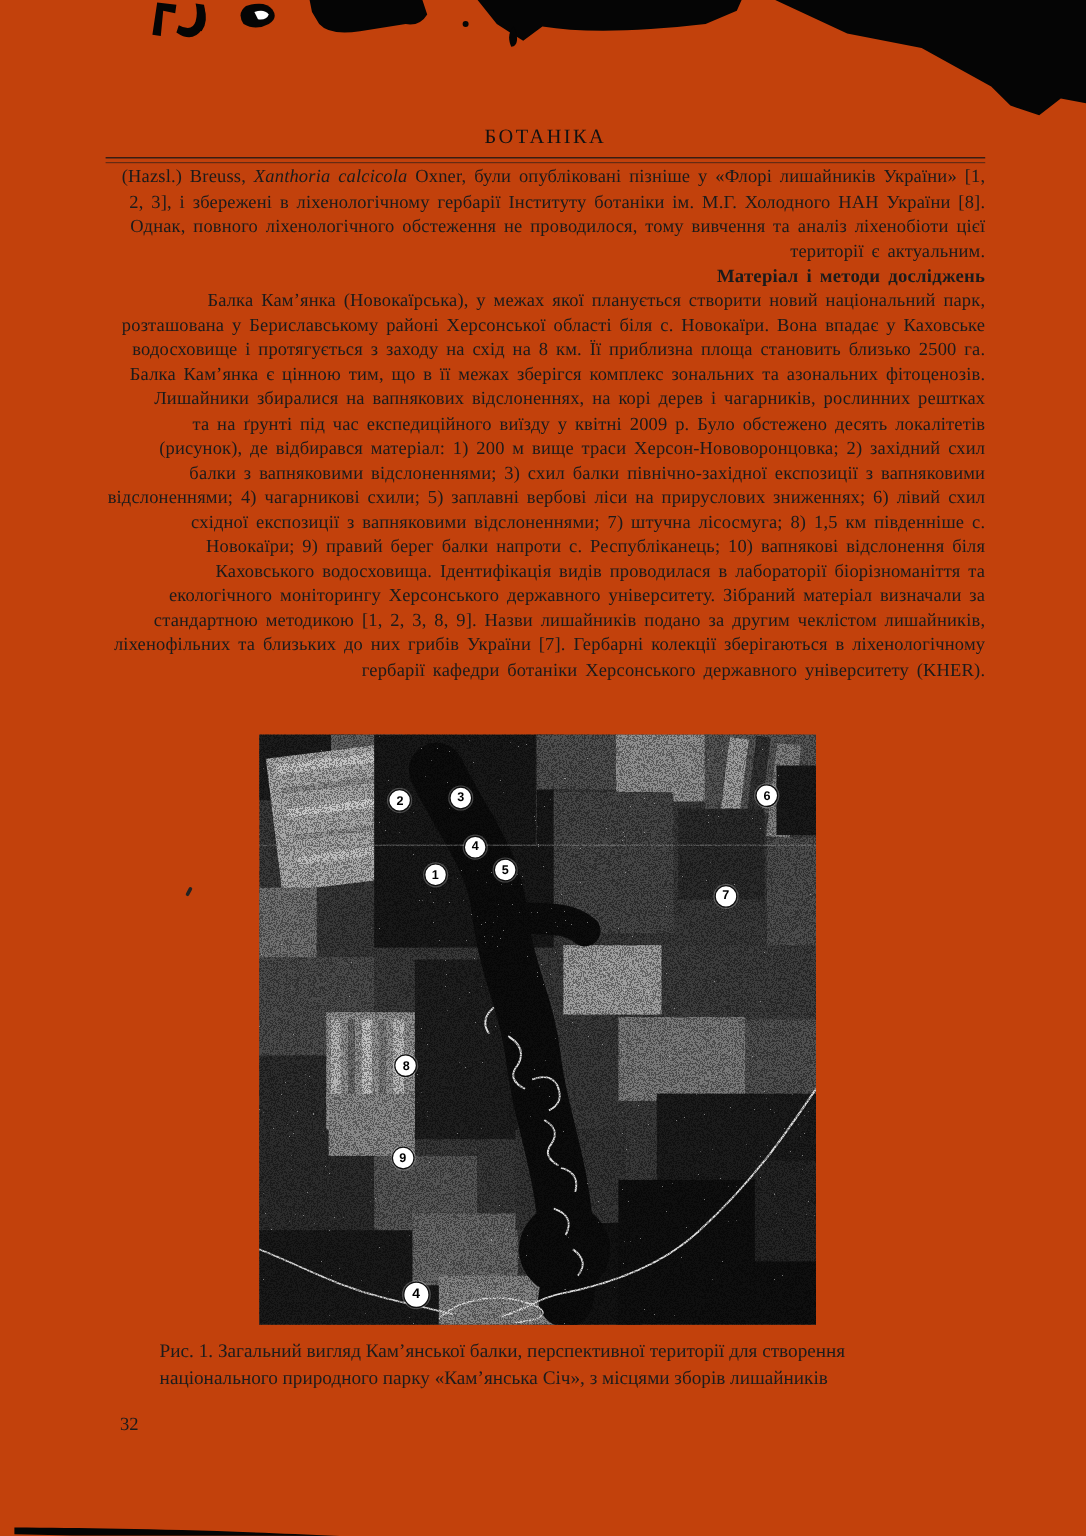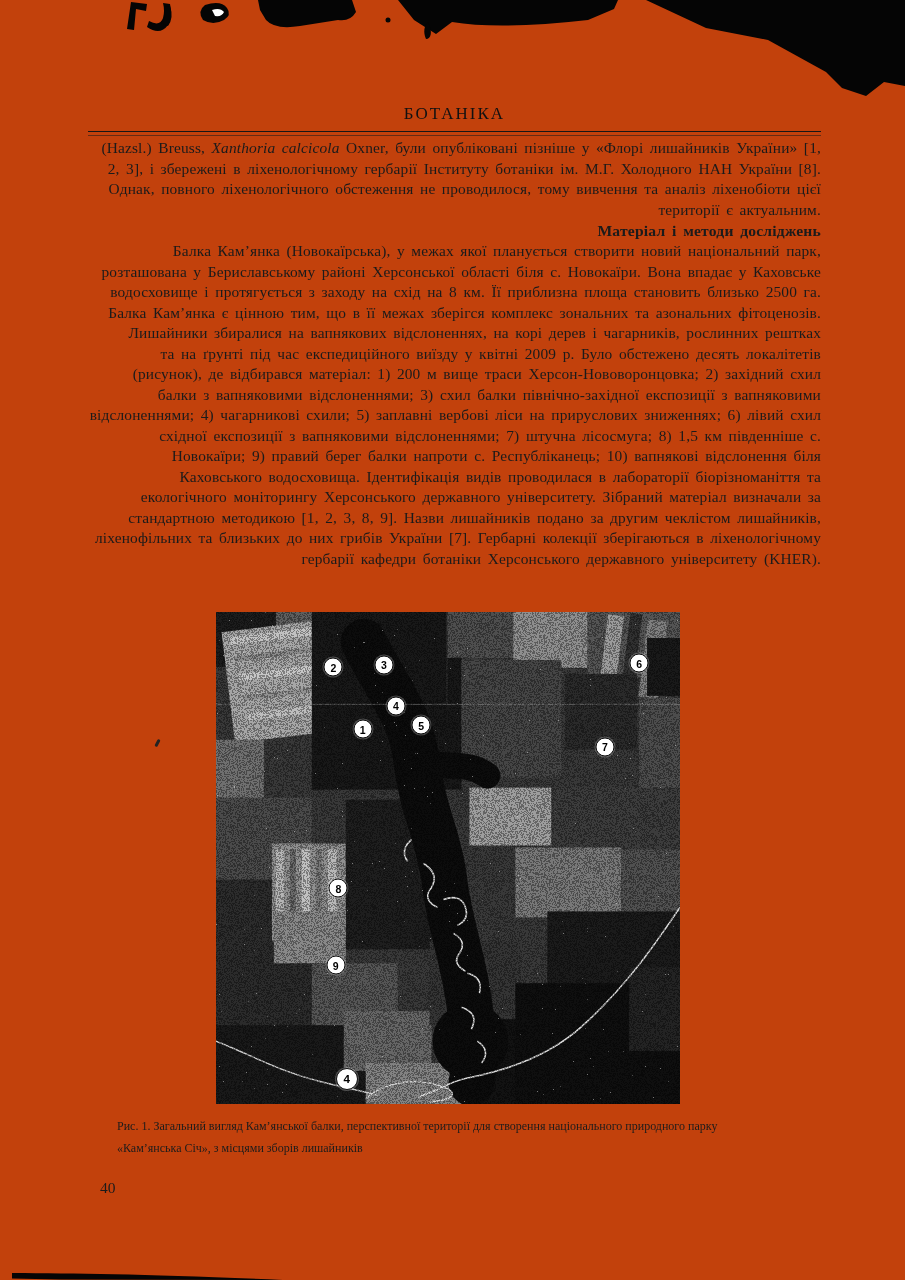--- a/index.html
+++ b/index.html
@@ -36,22 +36,22 @@
   .markers{position:absolute;left:0;top:0;width:100%;height:100%;}
   .marker{
     position:absolute;width:17px;height:17px;border-radius:50%;
     background:#fff;border:1.5px solid #0d0d0d;color:#000;
     font:bold 10.5px "Liberation Sans","DejaVu Sans",sans-serif;
     display:flex;align-items:center;justify-content:center;
     transform:translate(-50%,-50%);
     box-shadow:0 0 0 1px rgba(250,250,250,.25);
   }
   .caption{
-    position:absolute;left:117px;top:1116px;width:616px;
-    font-size:12px;line-height:21.5px;color:#1c1c1c;text-align:left;
+    position:absolute;left:133px;top:1116px;width:616px;
+    font-size:16px;line-height:21.5px;color:#1c1c1c;text-align:left;
   }
   .page-number{position:absolute;left:100px;top:1179px;font-size:15.5px;}
   .journal-line{
     position:absolute;left:88px;top:1181px;width:733px;
     text-align:center;font-size:15.5px;letter-spacing:0.3px;
   }
   .scan-speck{
     position:absolute;left:156px;top:739px;width:3px;height:8px;
     background:#232323;transform:rotate(28deg);border-radius:2px;
   }
@@ -195,19 +195,19 @@
         <div class="marker" style="left: 91.2%; top: 10.4%;">6</div>
         <div class="marker" style="left: 83.8%; top: 27.4%;">7</div>
         <div class="marker" style="left: 26.4%; top: 56.1%;">8</div>
         <div class="marker" style="left: 25.8%; top: 71.8%;">9</div>
         <div class="marker" style="left: 28.2%; top: 94.9%; width: 20px; height: 20px; font-size: 11.6px;">4</div>
       </div>
   </figure>
 
   <div class="caption">Рис. 1. Загальний вигляд Кам’янської балки, перспективної території для створення національного природного парку «Кам’янська Січ», з місцями зборів лишайників</div>
 
-  <div class="page-number">40</div>
+  <div class="page-number">32</div>
 
   <svg class="bottom-artifact" viewBox="0 0 905 12" aria-hidden="true">
     <path d="M12,5 C80,5.5 150,6 283,12 L60,11.5 L12,10.5 Z" fill="#050505"></path>
   </svg>
 
 </div>
 
 </body></html>

